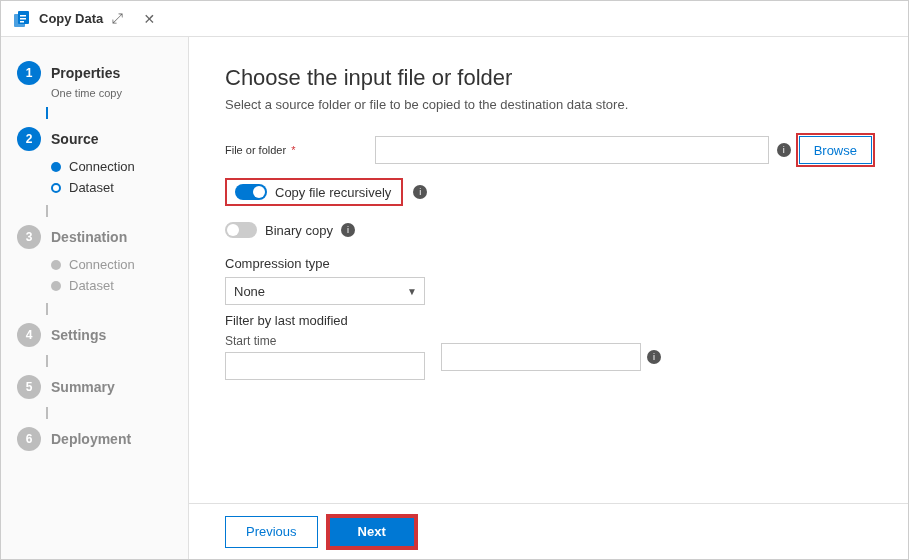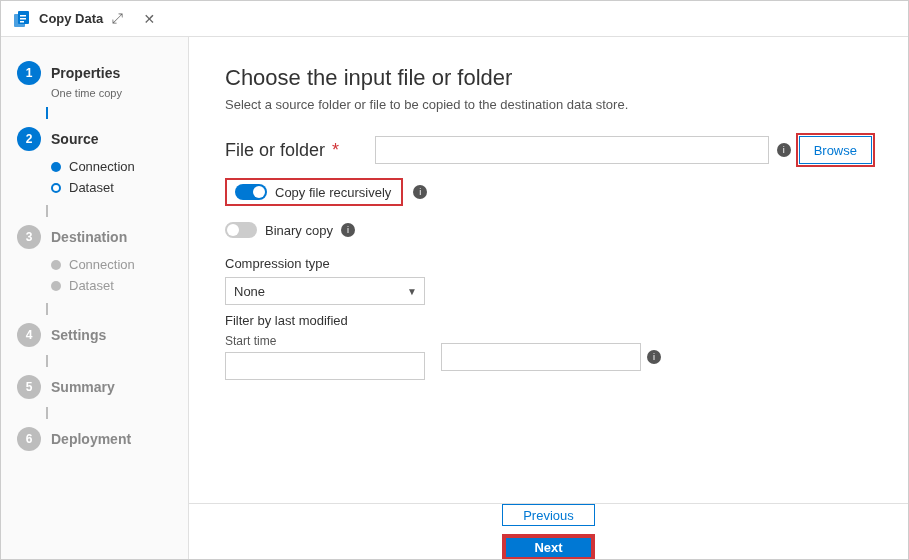--- a/index.html
+++ b/index.html
@@ -179,21 +179,21 @@
       color: #555;
       margin-bottom: 24px;
     }
     .form-row {
       display: flex;
       align-items: center;
       margin-bottom: 14px;
       gap: 10px;
     }
     .form-label {
-      font-size: 18px;
+      font-size: 11px;
       color: #333;
       width: 140px;
       flex-shrink: 0;
     }
     .form-label .required {
       color: #d13438;
       margin-left: 2px;
     }
     .form-input-wrap {
       flex: 1;
@@ -363,21 +363,20 @@
 
     
     .footer {
       height: 56px;
       border-top: 1px solid #e0e0e0;
       display: flex;
       align-items: center;
       padding: 0 36px;
       gap: 10px;
       margin-top: auto;
-      flex-direction: column;
     }
     .prev-btn {
       height: 32px;
       padding: 0 20px;
       border: 1px solid #0078d4;
       background: #fff;
       color: #0078d4;
       font-size: 13px;
       cursor: pointer;
     }

